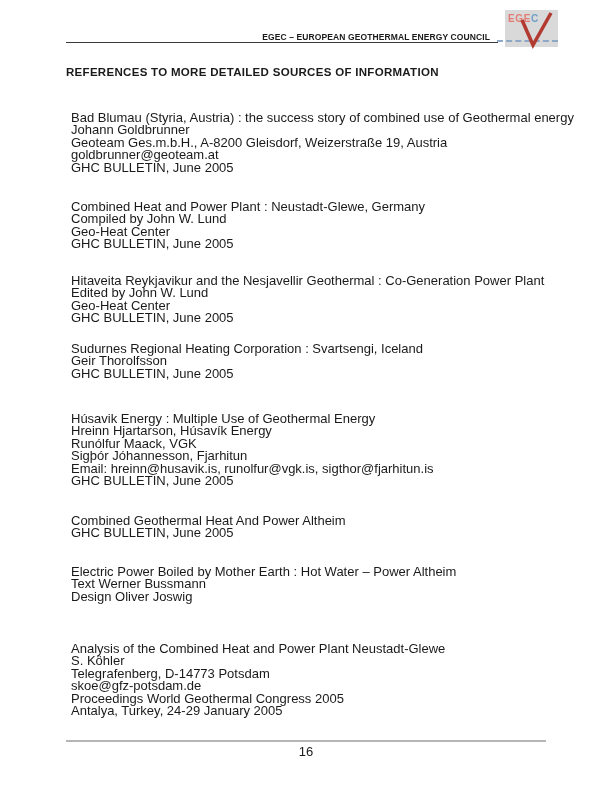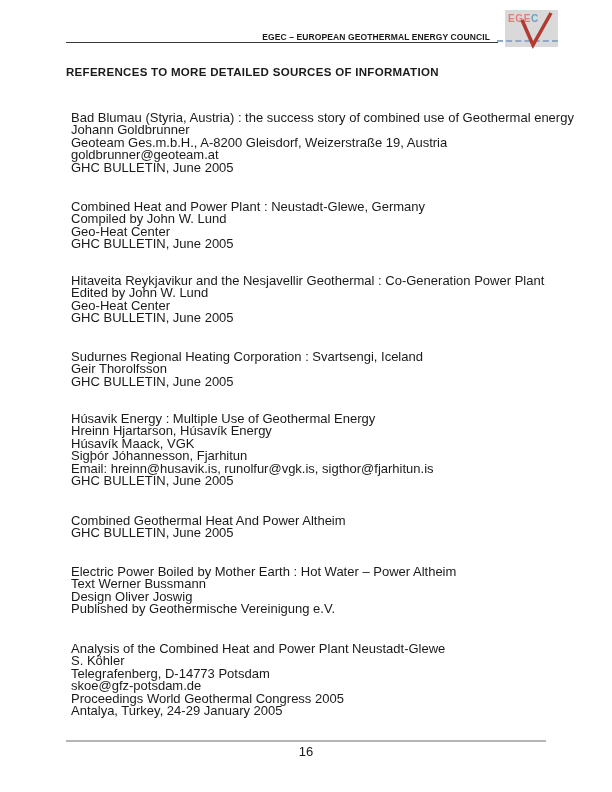--- a/index.html
+++ b/index.html
@@ -122,45 +122,44 @@
     <div class="ref-line">GHC BULLETIN, June 2005</div>
   </div>
 
   <div class="ref-block" style="top:275px">
     <div class="ref-line">Hitaveita Reykjavikur and the Nesjavellir Geothermal : Co-Generation Power Plant</div>
     <div class="ref-line">Edited by John W. Lund</div>
     <div class="ref-line">Geo-Heat Center</div>
     <div class="ref-line">GHC BULLETIN, June 2005</div>
   </div>
 
-  <div class="ref-block" style="top:351px">
+  <div class="ref-block" style="top:343px">
     <div class="ref-line">Sudurnes Regional Heating Corporation : Svartsengi, Iceland</div>
     <div class="ref-line">Geir Thorolfsson</div>
     <div class="ref-line">GHC BULLETIN, June 2005</div>
   </div>
 
   <div class="ref-block" style="top:413px">
     <div class="ref-line">Húsavik Energy : Multiple Use of Geothermal Energy</div>
     <div class="ref-line">Hreinn Hjartarson, Húsavík Energy</div>
-    <div class="ref-line">Húsavík Maack, VGK</div>
+    <div class="ref-line">Runólfur Maack, VGK</div>
     <div class="ref-line">Sigþór Jóhannesson, Fjarhitun</div>
     <div class="ref-line">Email: hreinn@husavik.is, runolfur@vgk.is, sigthor@fjarhitun.is</div>
     <div class="ref-line">GHC BULLETIN, June 2005</div>
   </div>
 
   <div class="ref-block" style="top:515px">
     <div class="ref-line">Combined Geothermal Heat And Power Altheim</div>
     <div class="ref-line">GHC BULLETIN, June 2005</div>
   </div>
 
   <div class="ref-block" style="top:566px">
     <div class="ref-line">Electric Power Boiled by Mother Earth : Hot Water – Power Altheim</div>
     <div class="ref-line">Text Werner Bussmann</div>
     <div class="ref-line">Design Oliver Joswig</div>
-    <div class="ref-line">Published by Geothermische Vereinigung e.V.</div>
   </div>
 
   <div class="ref-block" style="top:643px">
     <div class="ref-line">Analysis of the Combined Heat and Power Plant Neustadt-Glewe</div>
     <div class="ref-line">S. Köhler</div>
     <div class="ref-line">Telegrafenberg, D-14773 Potsdam</div>
     <div class="ref-line">skoe@gfz-potsdam.de</div>
     <div class="ref-line">Proceedings World Geothermal Congress 2005</div>
     <div class="ref-line">Antalya, Turkey, 24-29 January 2005</div>
   </div>

